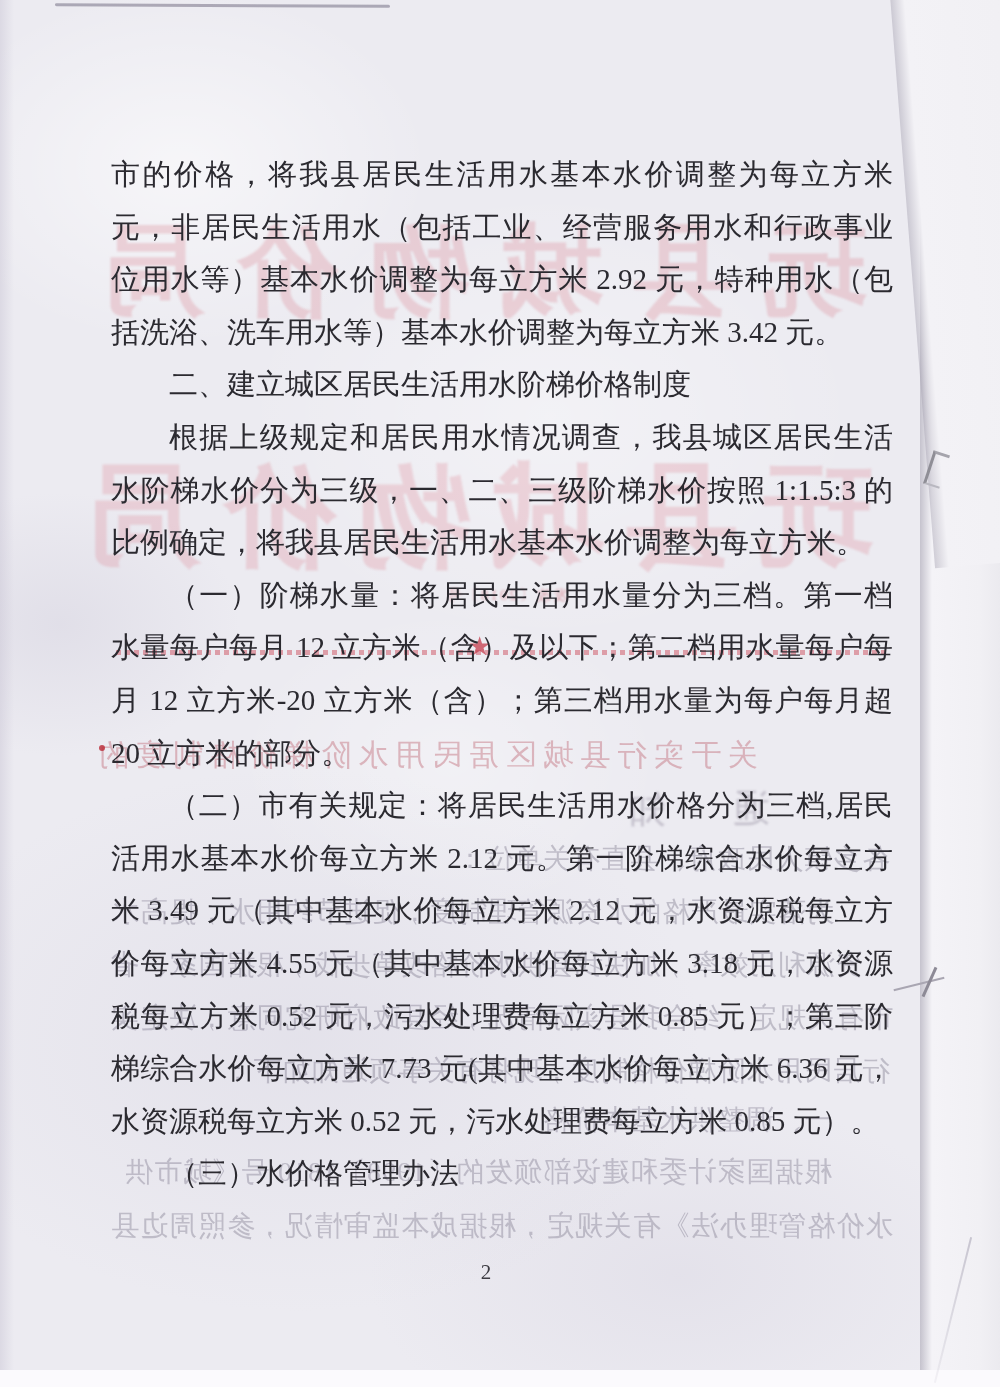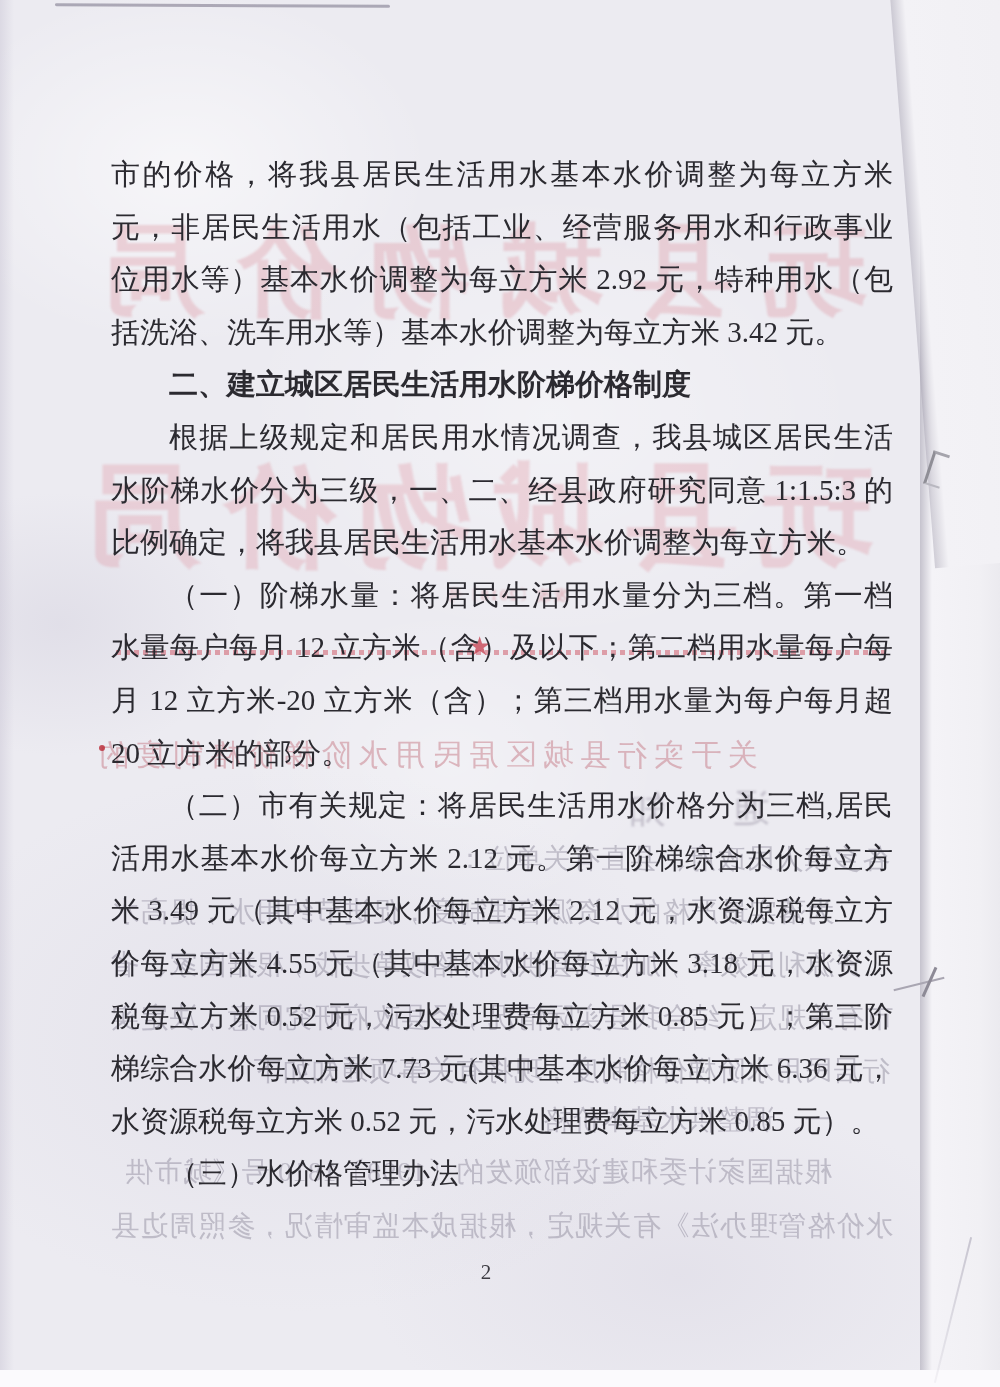--- a/index.html
+++ b/index.html
@@ -55,21 +55,21 @@
   .reddot{position:absolute;left:99px;top:745px;width:6px;height:6px;border-radius:50%;
     background:rgba(185,40,52,.8);z-index:6;}
   
   .textblock{
     position:absolute;left:111px;top:148px;width:782px;z-index:10;
     font-size:29px;line-height:52.6px;color:#2b2a30;
   }
   .ln{height:52.6px;overflow:hidden;text-align:justify;text-align-last:justify;}
   .ln.end{text-align-last:auto;}
   .ln.ind{text-indent:58px;}
-  .ln.h{font-family:"Liberation Sans","DejaVu Sans",sans-serif;font-weight:bold;}
+  .ln.h{font-family:"Liberation Sans","DejaVu Sans",sans-serif;font-weight:normal;}
   .pagenum{
     position:absolute;left:466px;top:1260px;width:40px;z-index:10;text-align:center;
     font-size:21px;color:#3c3b42;
   }
   
   .fold-strip{
     position:absolute;left:920px;top:0;width:80px;height:1387px;z-index:30;
     background:linear-gradient(90deg, rgba(150,146,162,.45) 0px, #f4f3f7 12px, #f1f0f4 60px, #ebeaef 100%);
   }
   .fold-top{
@@ -120,21 +120,21 @@
 <div class="redstar">★</div>
 <div class="reddot"></div>
 
 <div class="textblock">
   <div class="ln">市的价格，将我县居民生活用水基本水价调整为每立方米 2.12</div>
   <div class="ln">元，非居民生活用水（包括工业、经营服务用水和行政事业单</div>
   <div class="ln">位用水等）基本水价调整为每立方米 2.92 元，特种用水（包</div>
   <div class="ln end">括洗浴、洗车用水等）基本水价调整为每立方米 3.42 元。</div>
   <div class="ln h ind end">二、建立城区居民生活用水阶梯价格制度</div>
   <div class="ln ind">根据上级规定和居民用水情况调查，我县城区居民生活用</div>
-  <div class="ln">水阶梯水价分为三级，一、二、经县政府研究同意 1:1.5:3 的</div>
+  <div class="ln">水阶梯水价分为三级，一、二、三级阶梯水价按照 1:1.5:3 的</div>
   <div class="ln end">比例确定，将我县居民生活用水基本水价调整为每立方米。</div>
   <div class="ln ind">（一）阶梯水量：将居民生活用水量分为三档。第一档用</div>
   <div class="ln">水量每户每月 12 立方米（含）及以下；第二档用水量每户每</div>
   <div class="ln">月 12 立方米-20 立方米（含）；第三档用水量为每户每月超出</div>
   <div class="ln end">20 立方米的部分。</div>
   <div class="ln ind">（二）市有关规定：将居民生活用水价格分为三档,居民生</div>
   <div class="ln">活用水基本水价每立方米 2.12 元。第一阶梯综合水价每立方</div>
   <div class="ln">米 3.49 元（其中基本水价每立方米 2.12 元，水资源税每立方</div>
   <div class="ln">价每立方米 4.55 元（其中基本水价每立方米 3.18 元，水资源</div>
   <div class="ln">税每立方米 0.52 元，污水处理费每立方米 0.85 元）；第三阶</div>

